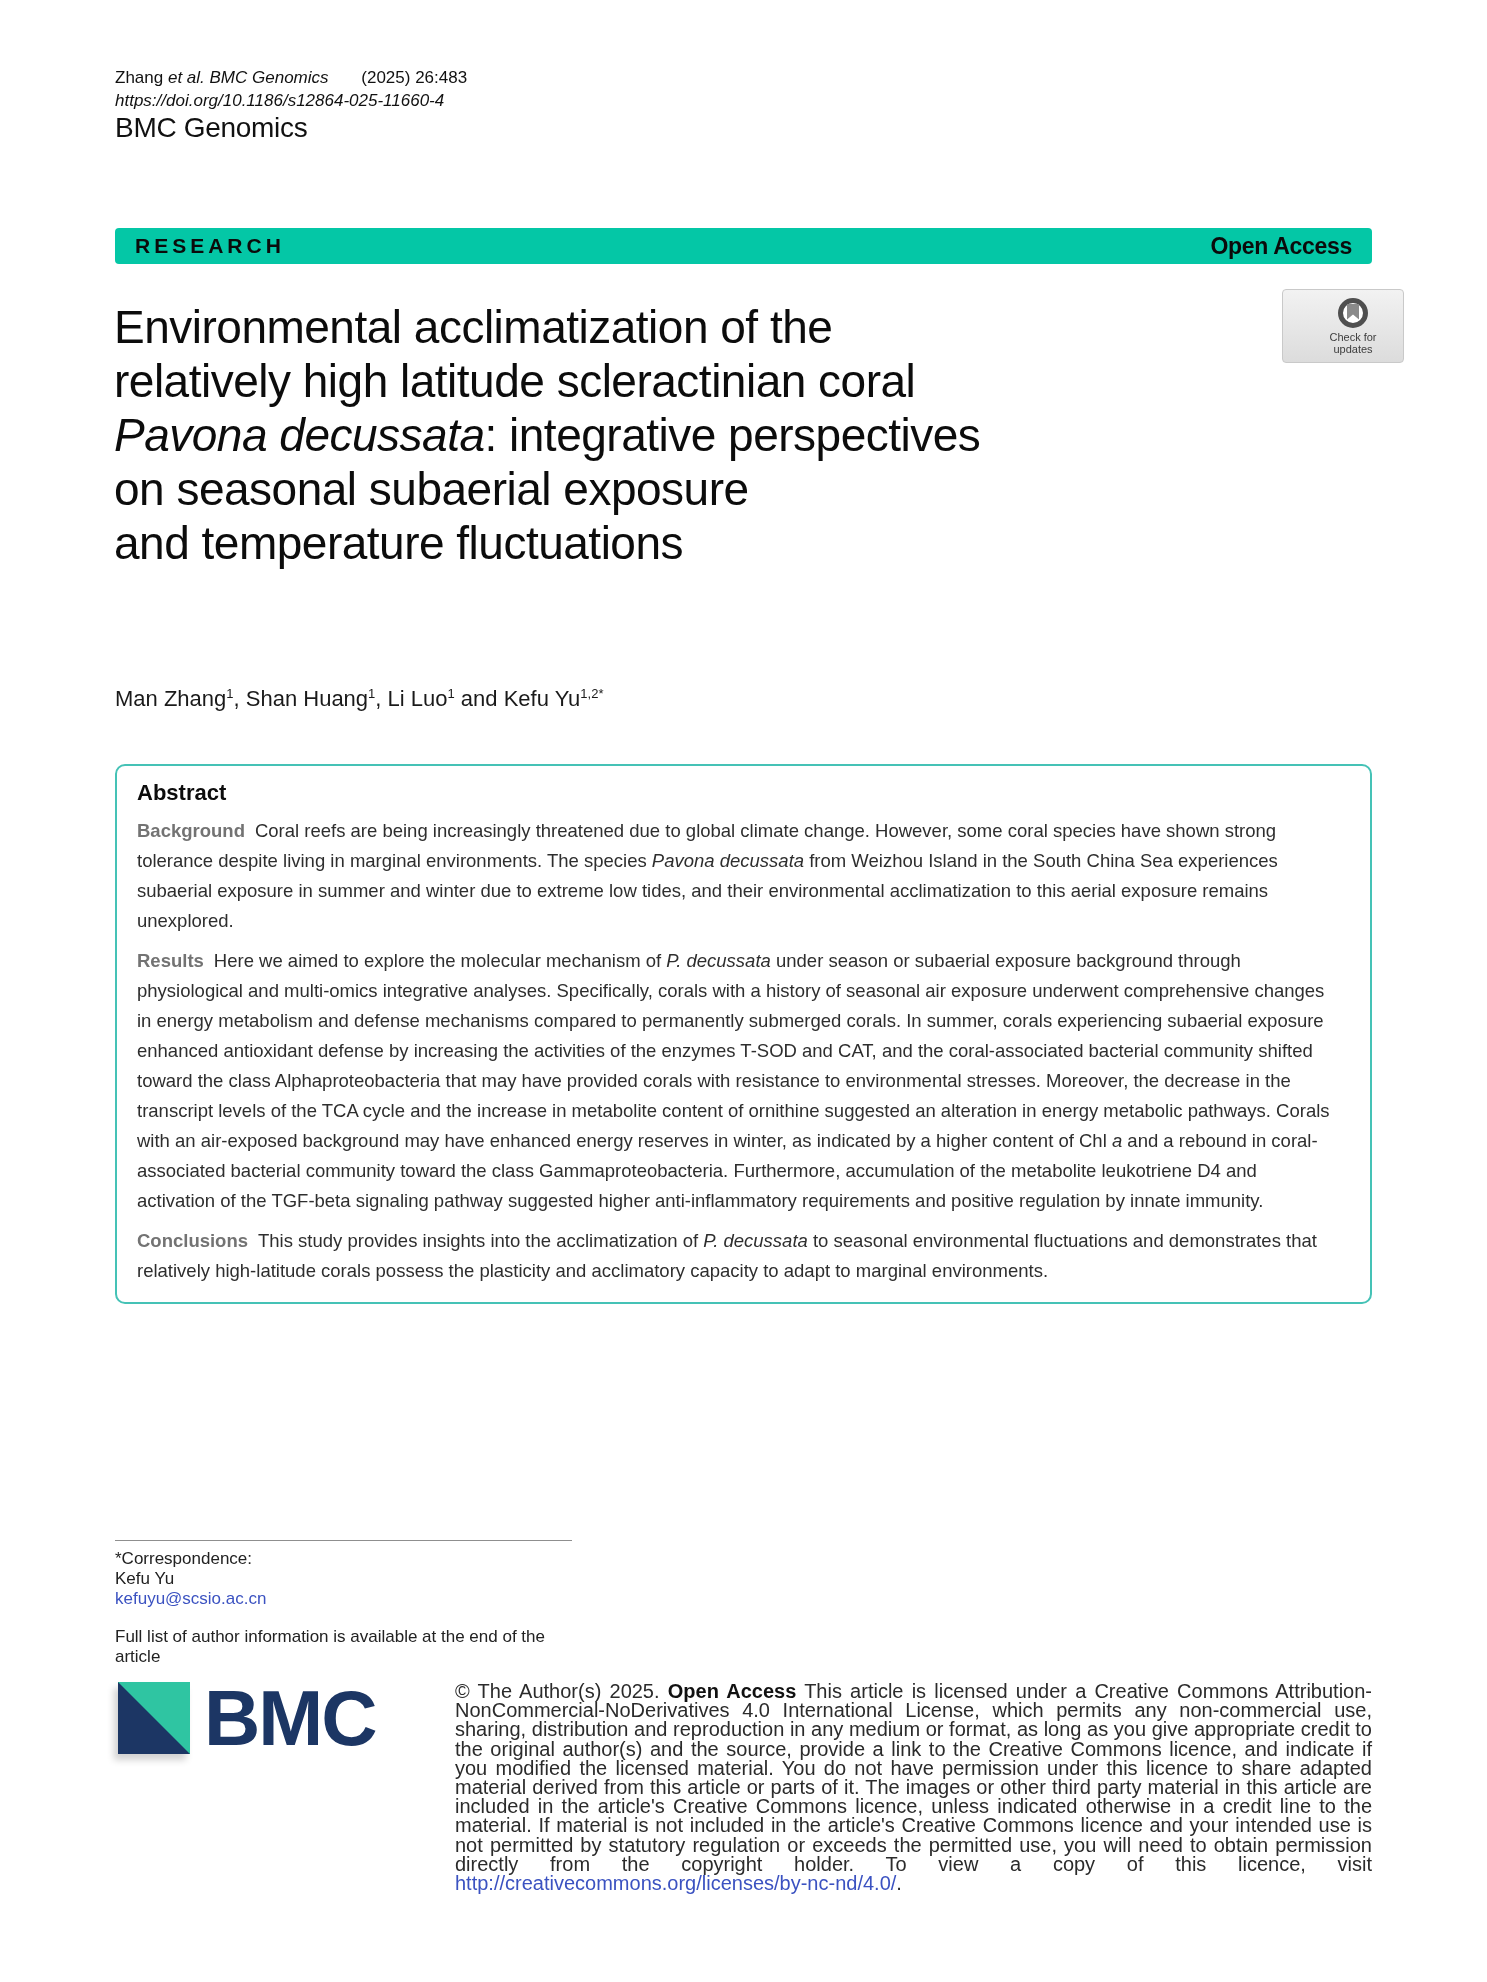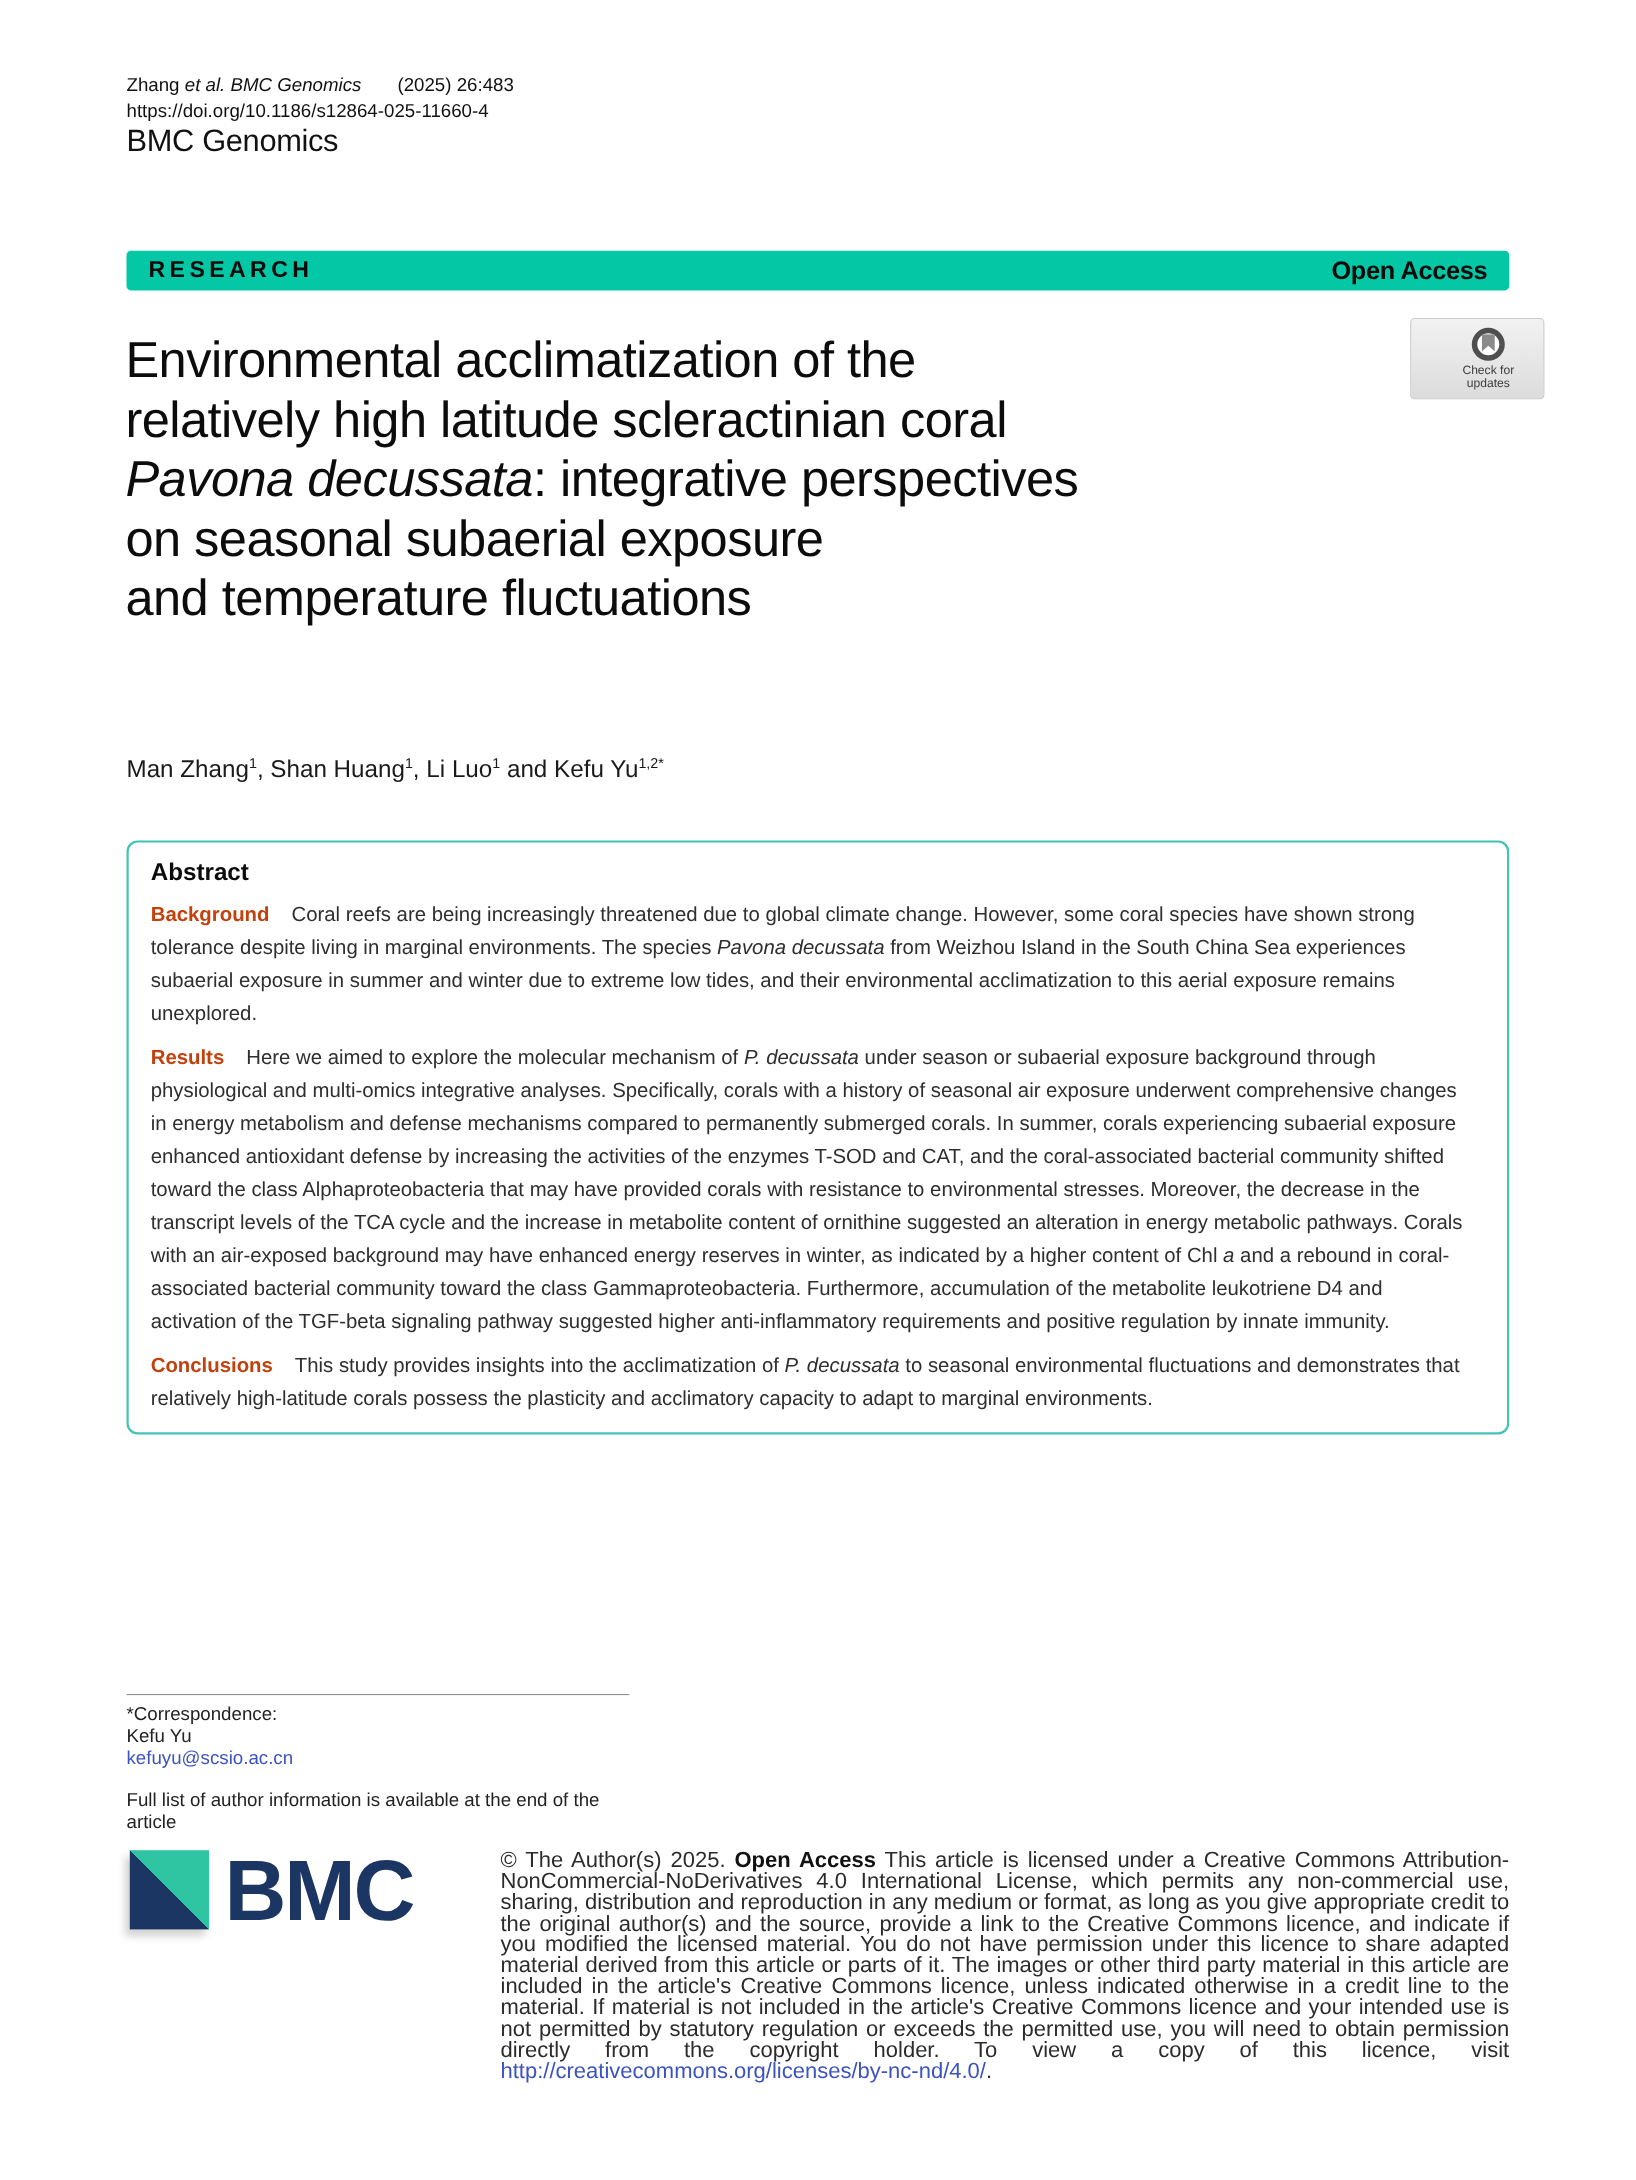--- a/index.html
+++ b/index.html
@@ -12,21 +12,21 @@
     overflow:hidden;
   }
   
   .topbar{
     position:absolute;left:115px;right:115px;top:66px;
     display:flex;justify-content:space-between;align-items:flex-start;flex-direction:column;
   }
   .cite{font-size:17px;line-height:23px;color:#111;}
   .cite .it{font-style:italic;}
   .cite-ref{margin-left:28px;}
-  .cite-line2{color:#111;}
+  .cite-line2{color:#111;font-style:italic;}
   .journal{font-size:28px;color:#111;letter-spacing:-0.3px;}
   
   .banner{
     position:absolute;left:115px;right:115px;top:228px;height:36px;
     border-radius:4px;
     display:flex;justify-content:space-between;align-items:center;
     padding:0 20px;box-sizing:border-box;
   }
   .banner .research{
     font-size:21px;font-weight:700;letter-spacing:4px;color:#0b0b0b;
@@ -74,21 +74,21 @@
     border:2px solid #45c2b6;border-radius:10px;
     padding:12px 36px 16px 20px;
     background:#ffffff;
   }
   .abstract-box h2{
     margin:2px 0 6px 0;font-size:22px;font-weight:700;color:#0c0c0c;
   }
   .abstract-box p{
     margin:10px 0 0 0;font-size:18.5px;line-height:30px;color:#2e2e2e;
   }
-  .abstract-box p b{color:#c2410c;margin-right:20px;}
+  .abstract-box p b{color:#737373;margin-right:10px;}
   .abstract-box i{font-style:italic;}
   
   .corr{
     position:absolute;left:115px;top:1540px;width:470px;
     font-size:17px;line-height:20px;color:#222;
   }
   .corr-rule{border:0;border-top:1.6px solid #8f8f8f;margin:0 0 8px 0;width:457px;}
   .corr-email{color:#222;text-decoration:none;display:block;}
   .corr-note{margin-top:18px;}
   

